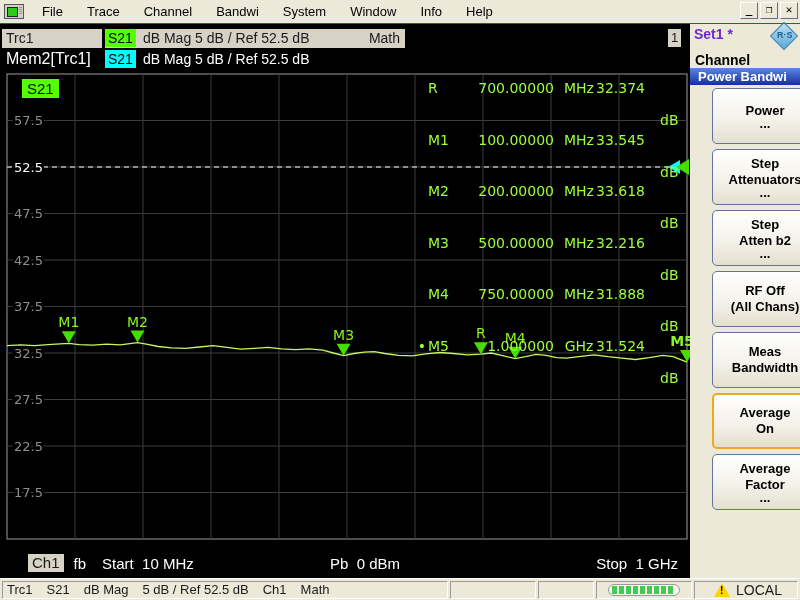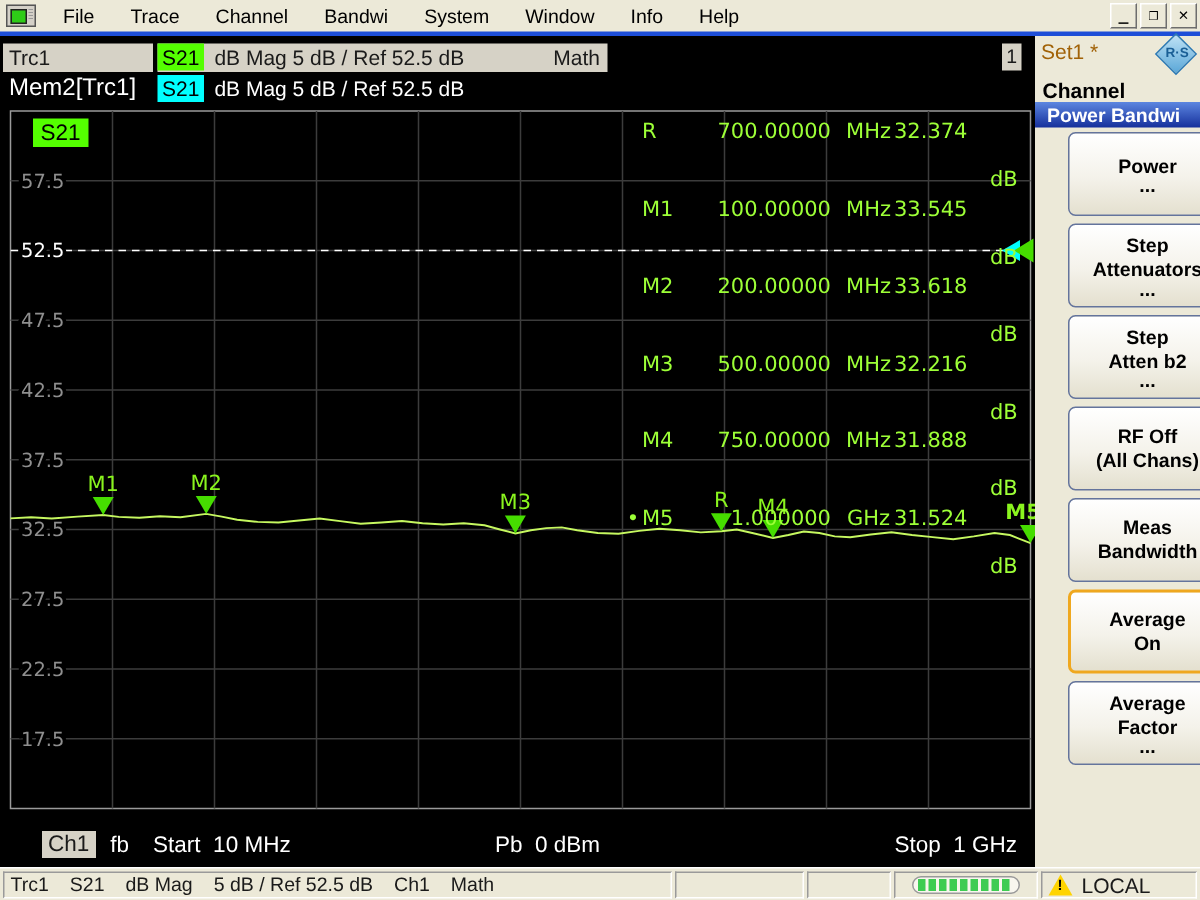--- a/index.html
+++ b/index.html
@@ -2,21 +2,21 @@
 <html><head>
 <meta charset="utf-8">
 <style>
   * { margin:0; padding:0; box-sizing:border-box; }
   html,body { width:800px; height:600px; overflow:hidden; }
   body { font-family:"Liberation Sans", sans-serif; background:#ece9d8; position:relative; }
 
   
   .menubar { position:absolute; top:0; left:0; width:800px; height:24px;
              background:#ece9d8; display:flex; align-items:center;
-             border-bottom:3px solid #1d4ed8; }
+             border-bottom:1px solid #1d4ed8; }
   .sysicon { width:20px; height:15px; margin:0 6px 0 4px; background:#d4d0c8;
              border:1px solid #555; position:relative; }
   .sysicon::before { content:""; position:absolute; left:2px; top:2px; width:9px; height:8px; background:#2ecc17; border:1px solid #222; }
   .sysicon::after { content:""; position:absolute; right:1px; top:2px; width:3px; height:8px;
                     background:repeating-linear-gradient(#999 0 1px,#d4d0c8 1px 2px); }
   .menu-item { font-size:13px; color:#000; padding:3px 12px; cursor:default; }
   .win-controls { position:absolute; right:2px; top:2px; display:flex; gap:2px; }
   .win-btn { width:18px; height:17px; background:#ece9d8; border:1px solid;
              border-color:#fff #6d6d6d #6d6d6d #fff; font-size:11px; line-height:14px;
              text-align:center; font-weight:bold; color:#000; font-family:"DejaVu Sans Mono",monospace; }
@@ -57,21 +57,21 @@
               font-size:15px; display:flex; align-items:center; }
   .ch-badge { background:#d6d2c6; color:#1a1a1a; padding:0 4px; margin-left:28px; height:18px; line-height:18px; }
   .stim-mode { margin-left:10px; }
   .stim-start { margin-left:16px; }
   .stim-center { position:absolute; left:330px; }
   .stim-stop { position:absolute; right:12px; }
 
   
   .sidebar { position:absolute; top:24px; right:0; width:110px; height:554px; background:#ece9d8; }
   .set-row { position:absolute; top:2px; left:4px; width:104px; display:flex; justify-content:space-between; align-items:flex-start; }
-  .set-label { font-size:14px; font-weight:normal; color:#a16207; }
+  .set-label { font-size:14px; font-weight:bold; color:#6d28d9; }
   .rs-logo { width:20px; height:20px; background:linear-gradient(135deg,#bfe2f5,#5aa7d8);
              border:1px solid #2d7ab5; transform:rotate(45deg); margin-right:4px; position:relative; }
   .rs-logo span { position:absolute; left:0; top:3px; width:100%; text-align:center; transform:rotate(-45deg);
                   font-size:9px; font-weight:bold; color:#1a5f96; }
   .group-label { position:absolute; top:28px; left:5px; font-size:14px; font-weight:bold; color:#000; }
   .menu-title { position:absolute; top:44px; left:0; width:110px; height:17px;
                 background:linear-gradient(#5c86e0,#16309c); color:#fff; font-size:13px;
                 font-weight:bold; padding:1px 0 0 8px; white-space:nowrap; overflow:hidden; }
   .btn-col { position:absolute; top:64px; left:2px; width:106px;padding-left:20px; }
   .side-btn { width:106px; height:56px; margin-bottom:5px; border:1px solid #64749c; border-radius:5px;
@@ -87,21 +87,21 @@
                display:flex; align-items:center; border-top:1px solid #fff; }
   .sb-panel { height:18px; border:1px solid; border-color:#9a9a9a #fff #fff #9a9a9a;
               display:flex; align-items:center; margin-left:2px; }
   .sb-main { width:446px; padding-left:4px; gap:14px; font-size:13px; color:#1a1a1a; }
   .sb-empty1 { width:86px; }
   .sb-empty2 { width:56px; }
   .sb-progress { width:96px; justify-content:center; }
   .prog-track { width:72px; height:12px; border:1px solid #9a9a9a; border-radius:6px;
                 display:flex; align-items:center; gap:2px; padding:0 3px; background:#f8f6ee; }
   .prog-seg { width:5px; height:8px; background:#3ecc52; }
-  .sb-local { flex:1; margin-right:2px; padding-left:4px; gap:6px; font-size:14px; color:#1a1a1a; }
+  .sb-local { flex:1; margin-right:2px; padding-left:4px; gap:6px; font-size:14px; color:#1a1a1a;justify-content:center; }
   .warn-icon { width:0; height:0; border-left:8px solid transparent; border-right:8px solid transparent;
                border-bottom:14px solid #ffd400; position:relative; }
   .warn-icon::after { content:"!"; position:absolute; left:-2px; top:2px; font-size:10px; font-weight:bold; color:#000; }
 </style>
 </head>
 <body>
 
 <div class="menubar">
   <div class="sysicon"></div>
   <div style="display:flex;">

